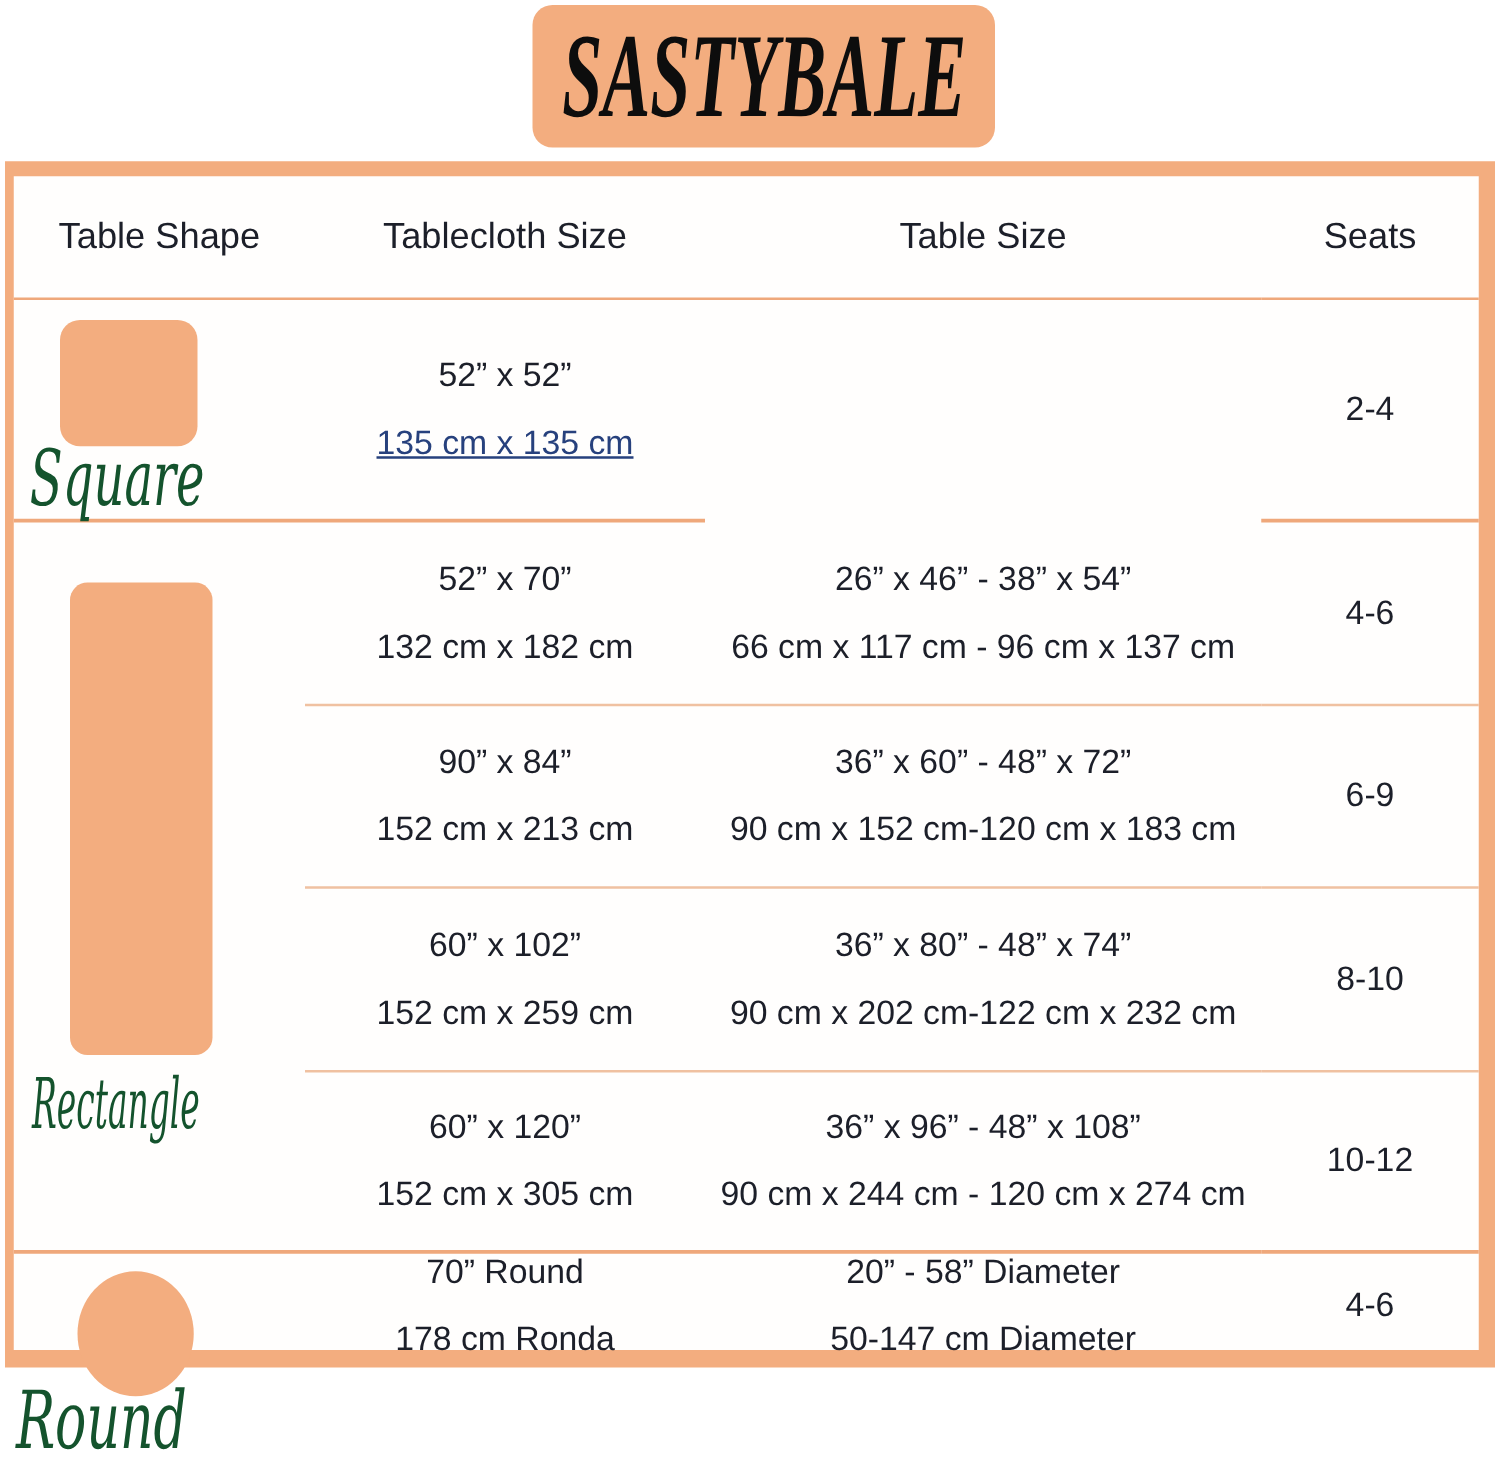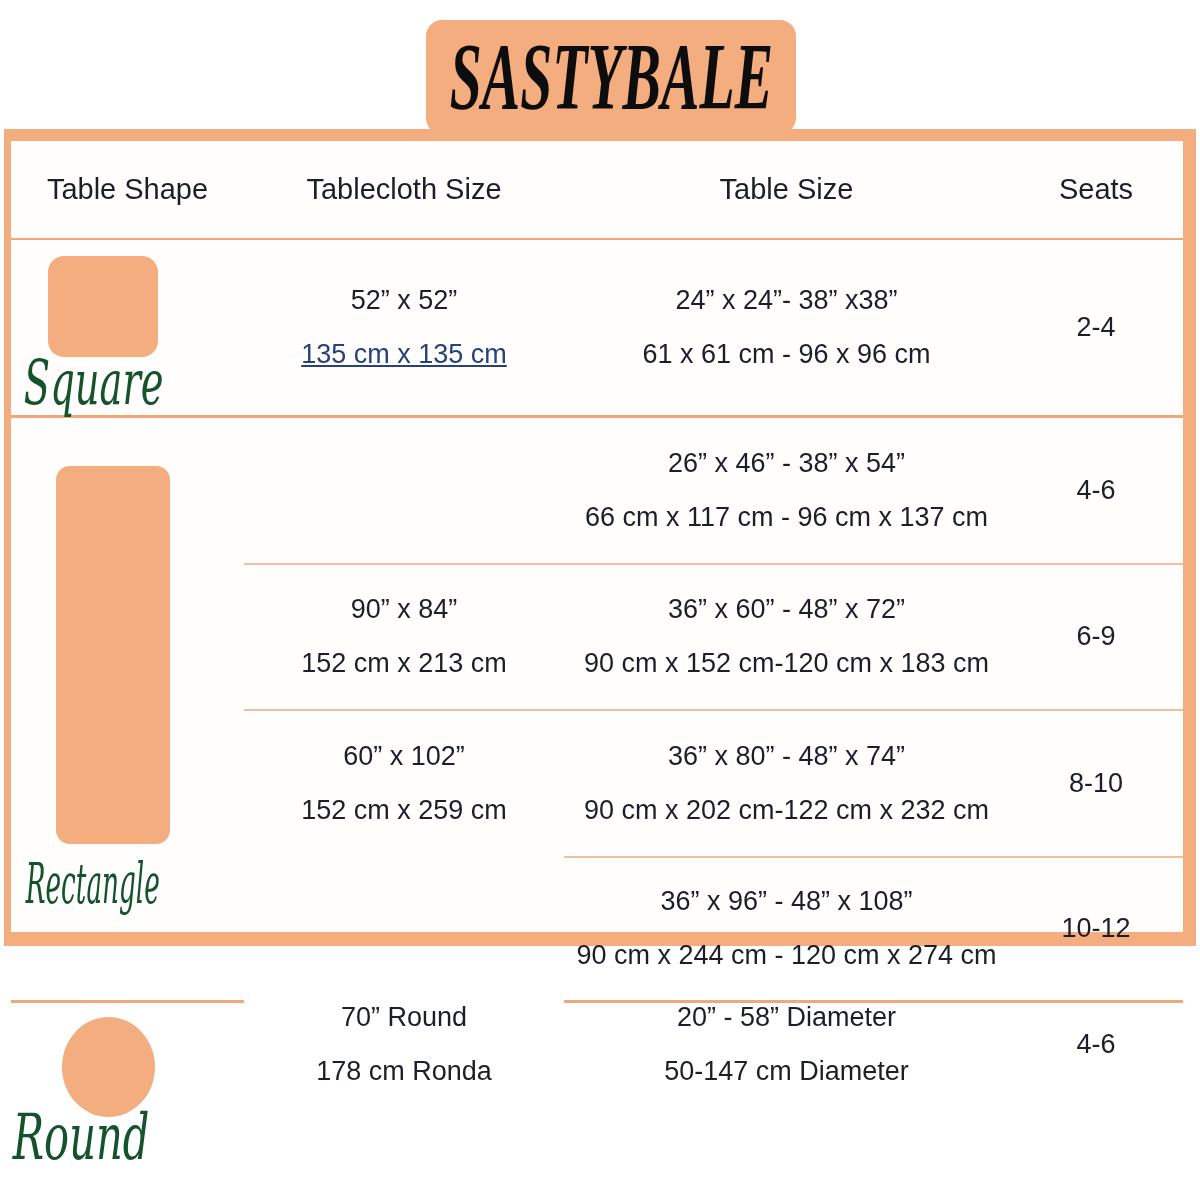--- a/index.html
+++ b/index.html
@@ -16,35 +16,35 @@
     font-family:"Liberation Sans", sans-serif;
     color:var(--text);
     overflow:hidden;
   }
 
   
   .banner{
     position:absolute;left:426px;top:4px;width:370px;height:114px;
     background:var(--peach);
     border-radius:16px;
-    display:flex;align-items:center;justify-content:center;margin-top:16px;
+    display:flex;align-items:center;justify-content:center;
   }
   .banner-text{
     font-family:"Liberation Serif", serif;
     font-style:italic;font-weight:bold;
     font-size:96px;line-height:1;
     color:#0d0d0d;
     white-space:nowrap;
     transform:scaleX(0.60);
     transform-origin:center;
   }
 
   
   .size-table{
-    position:absolute;left:4px;top:129px;width:1192px;height:817px;
+    position:absolute;left:4px;top:129px;width:1192px;height:965px;
     box-sizing:border-box;
     background:#fffefd;
     border-style:solid;border-color:var(--peach);
     border-width:12px 13px 14px 7px;
   }
   .grid{
     display:grid;width:100%;height:100%;
     grid-template-columns:233px 320px 445px 1fr;
     grid-template-rows:99px 178px 145px 146px 147px 147px 1fr;
   }
@@ -119,35 +119,35 @@
     <div class="cell shape-cell c1 row-sq bb-major">
       <div class="sq-shape shape-fill"></div>
       <div class="sq-label shape-label">
         <span>Square</span>
       </div>
     </div>
     <div class="cell data c2 row-sq bb-major">
       <div class="line">52” x 52”</div>
       <div class="line blue">135 cm x 135 cm</div>
     </div>
-    <div class="cell data c3 row-sq bb-major">
-      <div class="line">24” x 24”- 38” x38”</div>
-      <div class="line">61 x 61 cm - 96 x 96 cm</div>
-    </div>
     <div class="cell data c4 row-sq bb-major">
       <div class="line">2-4</div>
     </div>
 
     <div class="cell shape-cell rect-span bb-major">
       <div class="rect-shape shape-fill"></div>
       <div class="rect-label shape-label">
         <span>Rectangle</span>
       </div>
     </div>
 
+    <div class="cell data c2 rr1">
+      <div class="line">52” x 70”</div>
+      <div class="line">132 cm x 182 cm</div>
+    </div>
     <div class="cell data c3 rr1">
       <div class="line">26” x 46” - 38” x 54”</div>
       <div class="line">66 cm x 117 cm - 96 cm x 137 cm</div>
     </div>
     <div class="cell data c4 rr1">
       <div class="line">4-6</div>
     </div>
 
     <div class="cell data c2 rr2 bt-light">
       <div class="line">90” x 84”</div>
@@ -166,20 +166,24 @@
       <div class="line">152 cm x 259 cm</div>
     </div>
     <div class="cell data c3 rr3 bt-light">
       <div class="line">36” x 80” - 48” x 74”</div>
       <div class="line">90 cm x 202 cm-122 cm x 232 cm</div>
     </div>
     <div class="cell data c4 rr3 bt-light">
       <div class="line">8-10</div>
     </div>
 
+    <div class="cell data c2 rr4 bt-light bb-major">
+      <div class="line">60” x 120”</div>
+      <div class="line">152 cm x 305 cm</div>
+    </div>
     <div class="cell data c3 rr4 bt-light bb-major">
       <div class="line">36” x 96” - 48” x 108”</div>
       <div class="line">90 cm x 244 cm - 120 cm x 274 cm</div>
     </div>
     <div class="cell data c4 rr4 bt-light bb-major">
       <div class="line">10-12</div>
     </div>
 
     <div class="cell shape-cell c1 row-round">
       <div class="round-shape shape-fill"></div>

